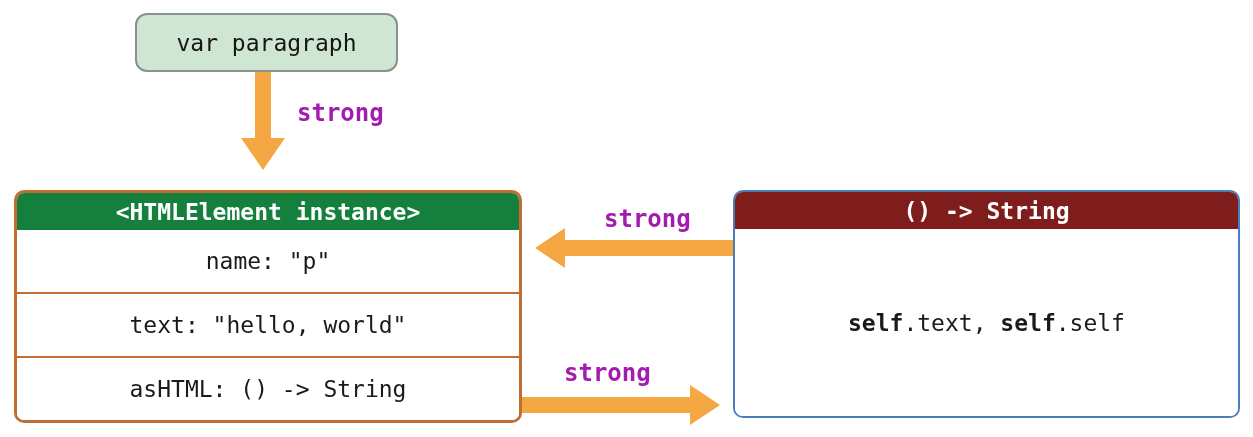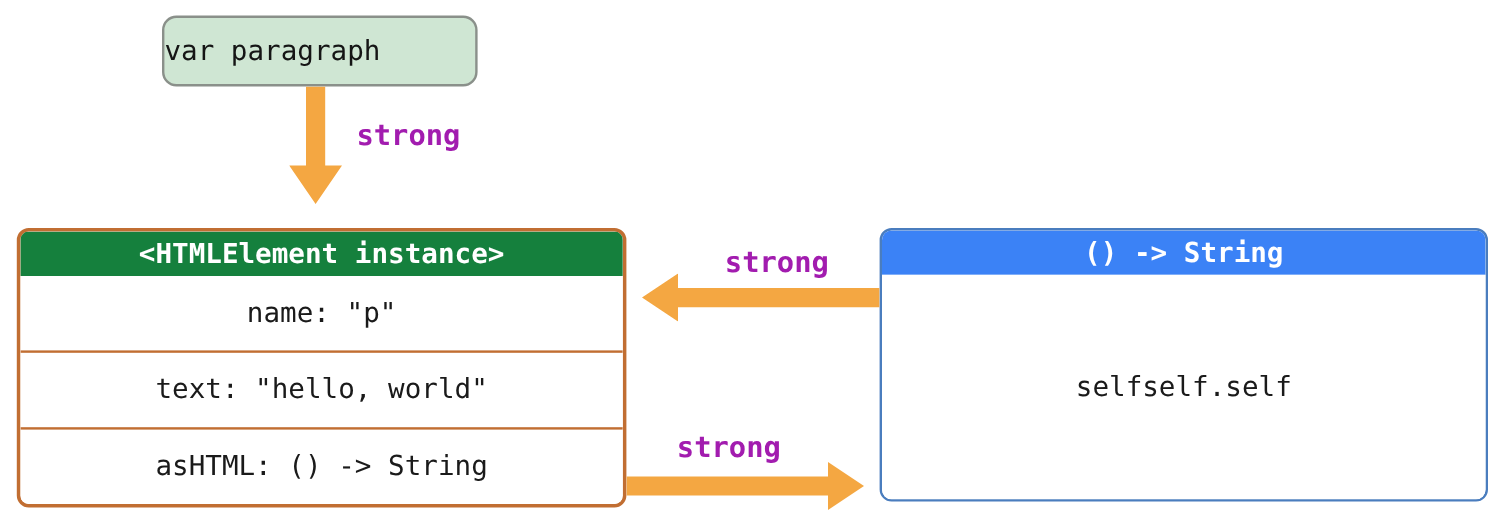--- a/index.html
+++ b/index.html
@@ -14,21 +14,21 @@
   .abs { position: absolute; }
 
   
   .var-box {
     left: 135px; top: 13px;
     width: 263px; height: 59px;
     box-sizing: border-box;
     background: #cfe6d3;
     border: 2px solid #8a908a;
     border-radius: 12px;
-    display: flex; align-items: center; justify-content: flex-start;
+    display: flex; align-items: center; justify-content: center;
     font-size: 23px; color: #151515;
   }
 
   
   .entity {
     box-sizing: border-box;
     border-radius: 10px;
     overflow: hidden;
     display: flex; flex-direction: column;
     background: #ffffff;
@@ -44,38 +44,38 @@
     border: 2px solid #4a7dbe;
   }
   .entity-header {
     flex: 0 0 37px;
     display: flex; align-items: center; justify-content: center;
     color: #ffffff;
     font-weight: bold;
     font-size: 23px;
   }
   .entity.instance .entity-header { background: #15803d; }
-  .entity.closure  .entity-header { background: #3b82f6; }
+  .entity.closure  .entity-header { background: #7f1d1d; }
 
   .rows { flex: 1; display: flex; flex-direction: column; }
   .row {
     flex: 1;
     display: flex; align-items: center; justify-content: center;
     font-size: 23px; color: #1a1a1a;
     background: #ffffff;
   }
   .row + .row { border-top: 2px solid #c16e32; }
 
   .closure-body {
     flex: 1;
     display: flex; align-items: center; justify-content: center;
     font-size: 23px; color: #1a1a1a;
     background: #ffffff;
   }
-  .closure-body .bold { font-weight: normal; }
+  .closure-body .bold { font-weight: bold; }
 
   
   .strong-label {
     color: #a21caf;
     font-weight: bold;
     font-size: 24px;
     line-height: 1;
     white-space: nowrap;
   }
   .strong-label.down   { left: 297px; top: 101px; }
@@ -104,20 +104,21 @@
       <div class="row">name: "p"</div>
       <div class="row">text: "hello, world"</div>
       <div class="row">asHTML: () -&gt; String</div>
     </div>
   </div>
 
   <div class="abs entity closure">
     <div class="entity-header">() -&gt; String</div>
     <div class="closure-body">
       <span class="bold">self</span>
+        <span style="white-space:pre">.text, </span>
         <span class="bold">self</span>
         <span>.self</span>
     </div>
   </div>
 
   <svg class="abs arrow-svg" style="left:535px; top:228px;" width="198" height="40" viewBox="0 0 198 40">
     <polygon points="0,20 30,0 30,12 198,12 198,28 30,28 30,40" fill="#f4a742"></polygon>
   </svg>
   <div class="abs strong-label middle">strong</div>
 

